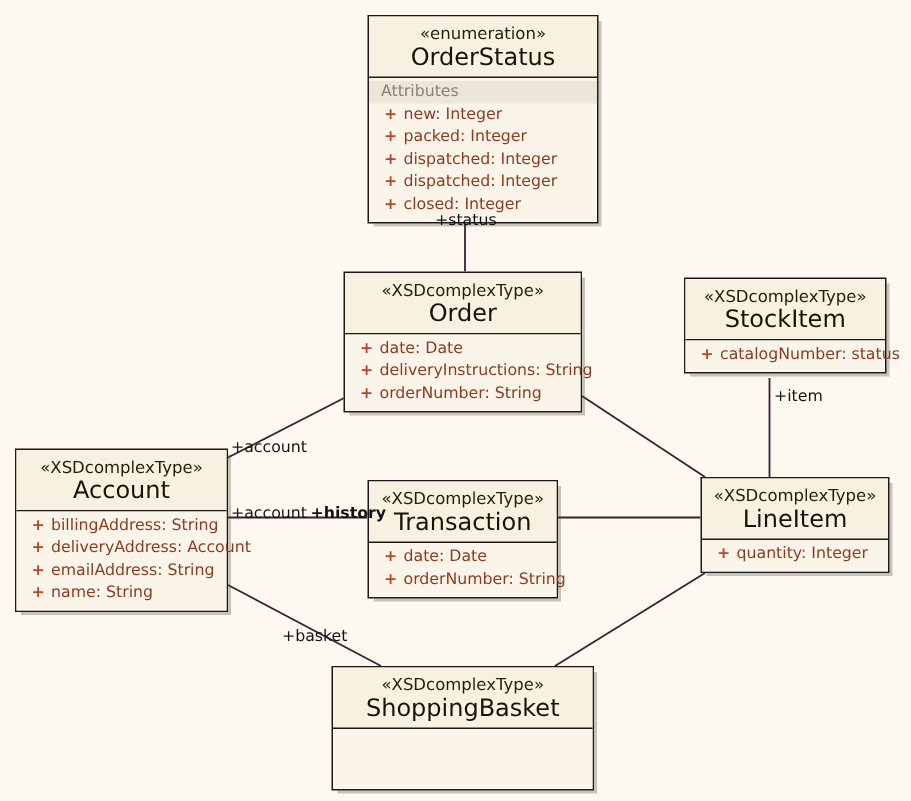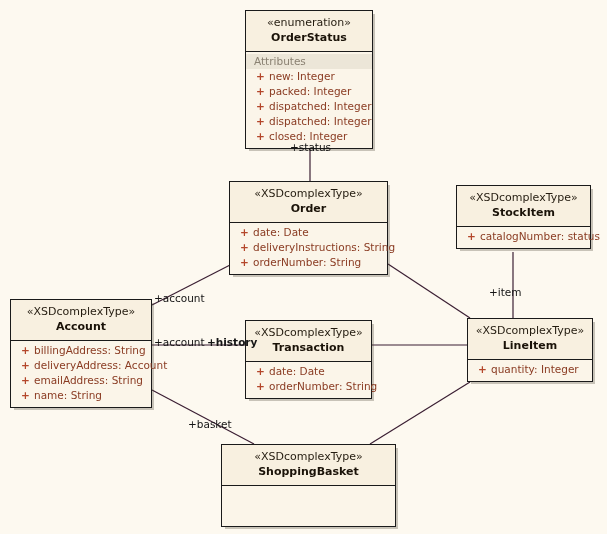--- a/index.html
+++ b/index.html
@@ -37,22 +37,22 @@
     border-bottom: 1px solid #1a1a1a;
     background: #f8f0e0;
   }
   .stereo {
     font-size: 11px;
     color: #241c10;
     line-height: 14px;
     white-space: nowrap;
   }
   .cname {
-    font-size: 11px;
-    font-weight: bold;
+    font-size: 16px;
+    font-weight: normal;
     color: #1a1208;
     line-height: 15px;
     white-space: nowrap;
   }
   .compartment {
     padding: 2px 0 4px 0;
     background: #fbf5e9;
   }
   .compartment.empty {
     min-height: 34px;
@@ -105,21 +105,21 @@
       <line x1="388" y1="264" x2="470" y2="318"></line>
 
       <line x1="513" y1="252" x2="513" y2="318"></line>
 
       <line x1="152" y1="390" x2="254" y2="444"></line>
 
       <line x1="470" y1="382" x2="370" y2="444"></line>
     </g>
   </svg>
 
-  <div class="uml-class" style="left:245px; top:10px; width:128px;">
+  <div class="uml-class" style="left:245px; top:10px; width:154px;">
     <div class="hdr">
       <div class="stereo">«enumeration»</div>
       <div class="cname">OrderStatus</div>
     </div>
     <div class="compartment">
       <div class="section-label">Attributes</div>
       <div class="attr"><span class="vis">+</span><span>new:  Integer</span></div>
       <div class="attr"><span class="vis">+</span><span>packed:  Integer</span></div>
       <div class="attr"><span class="vis">+</span><span>dispatched:  Integer</span></div>
       <div class="attr"><span class="vis">+</span><span>dispatched:  Integer</span></div>
@@ -185,19 +185,19 @@
 
   <div class="uml-class" style="left:221px; top:444px; width:175px;">
     <div class="hdr">
       <div class="stereo">«XSDcomplexType»</div>
       <div class="cname">ShoppingBasket</div>
     </div>
     <div class="compartment empty"></div>
   </div>
 
   <div class="edge-label" style="left:259px; top:141px;margin-left:31px;">+status</div>
-  <div class="edge-label" style="left:489px; top:258px;margin-top:28px;">+item</div>
+  <div class="edge-label" style="left:516px; top:258px;">+item</div>
   <div class="edge-label" style="left:154px; top:292px;">+account</div>
   <div class="edge-label" style="left:154px; top:336px;">+account</div>
   <div class="edge-label" style="left:207px; top:336px;font-weight:bold;">+history</div>
   <div class="edge-label" style="left:188px; top:418px;">+basket</div>
 
 </div>
 
 </body></html>

